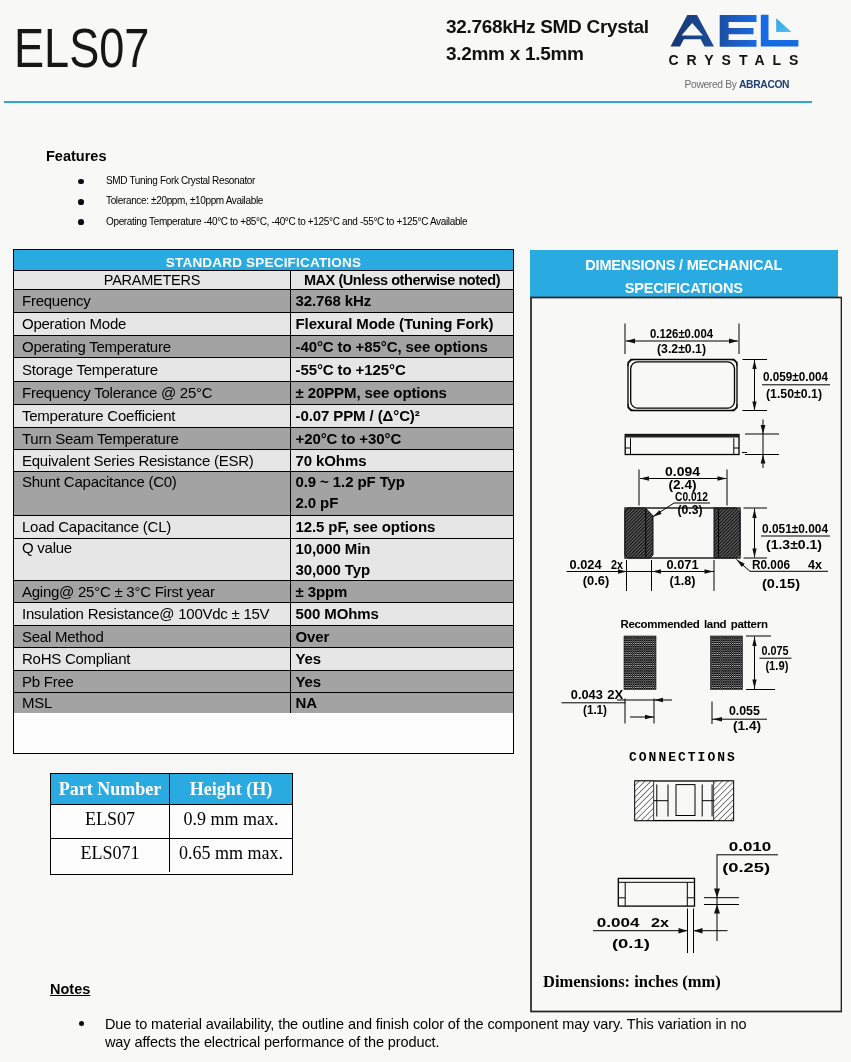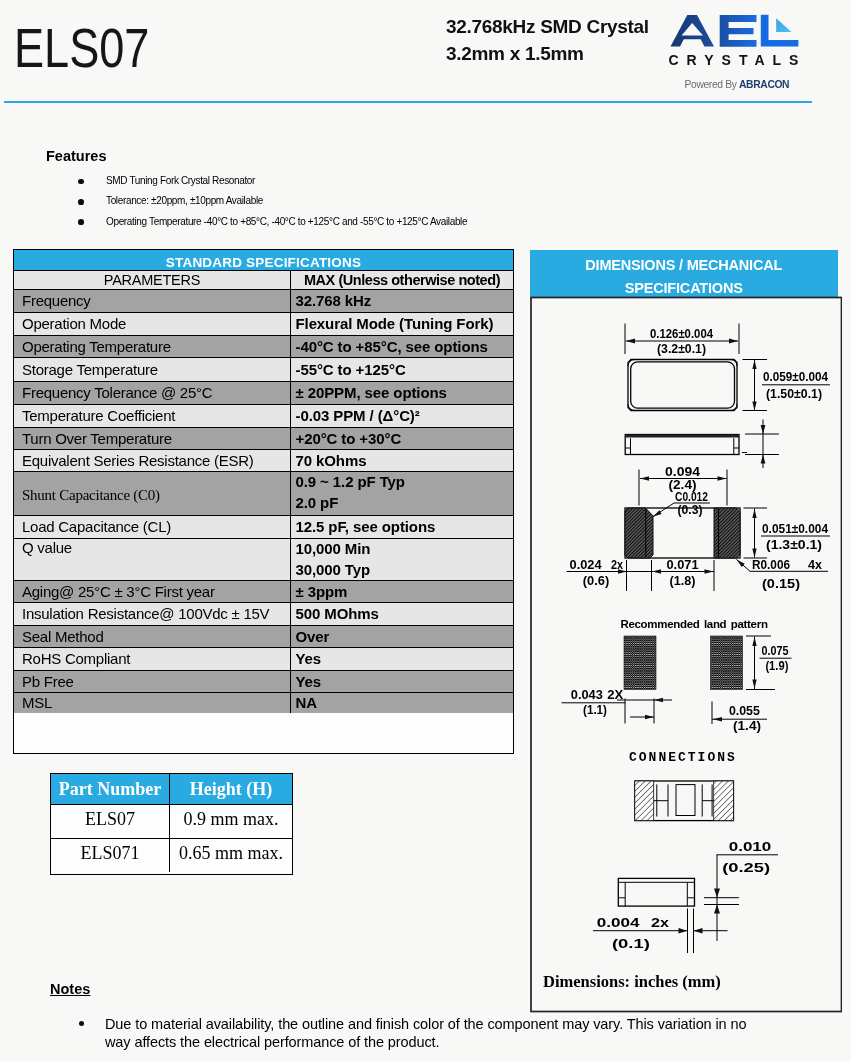--- a/index.html
+++ b/index.html
@@ -72,32 +72,32 @@
   <div class="row g" style="height:23.7px;">
       <div class="cl">Storage Temperature</div>
       <div class="cr">-55°C to +125°C</div>
     </div>
   <div class="row w" style="height:23px;">
       <div class="cl">Frequency Tolerance @ 25°C</div>
       <div class="cr">± 20PPM, see options</div>
     </div>
   <div class="row g" style="height:23px;">
       <div class="cl">Temperature Coefficient</div>
-      <div class="cr">-0.03 PPM / (Δ°C)²</div>
+      <div class="cr">-0.07 PPM / (Δ°C)²</div>
     </div>
   <div class="row w" style="height:22px;">
-      <div class="cl">Turn Over Temperature</div>
+      <div class="cl">Turn Seam Temperature</div>
       <div class="cr">+20°C to +30°C</div>
     </div>
   <div class="row g" style="height:22px;">
       <div class="cl">Equivalent Series Resistance (ESR)</div>
       <div class="cr">70 kOhms</div>
     </div>
   <div class="row w" style="height:44px;">
-      <div class="cl" style="align-items:flex-start;padding-top:15px;font-family:Liberation Serif, serif;">Shunt Capacitance (C0)</div>
+      <div class="cl" style="align-items:flex-start;padding-top:1px;">Shunt Capacitance (C0)</div>
       <div class="cr" style="align-items:flex-start;padding-top:0.5px;line-height:20.7px;">0.9 ~ 1.2 pF Typ<br>2.0 pF</div>
     </div>
   <div class="row g" style="height:22.6px;">
       <div class="cl">Load Capacitance (CL)</div>
       <div class="cr">12.5 pF, see options</div>
     </div>
   <div class="row g" style="height:42.3px;">
       <div class="cl" style="align-items:flex-start;padding-top:0.5px;">Q value</div>
       <div class="cr" style="align-items:flex-start;padding-top:0.5px;line-height:20.7px;">10,000 Min<br>30,000 Typ</div>
     </div>

